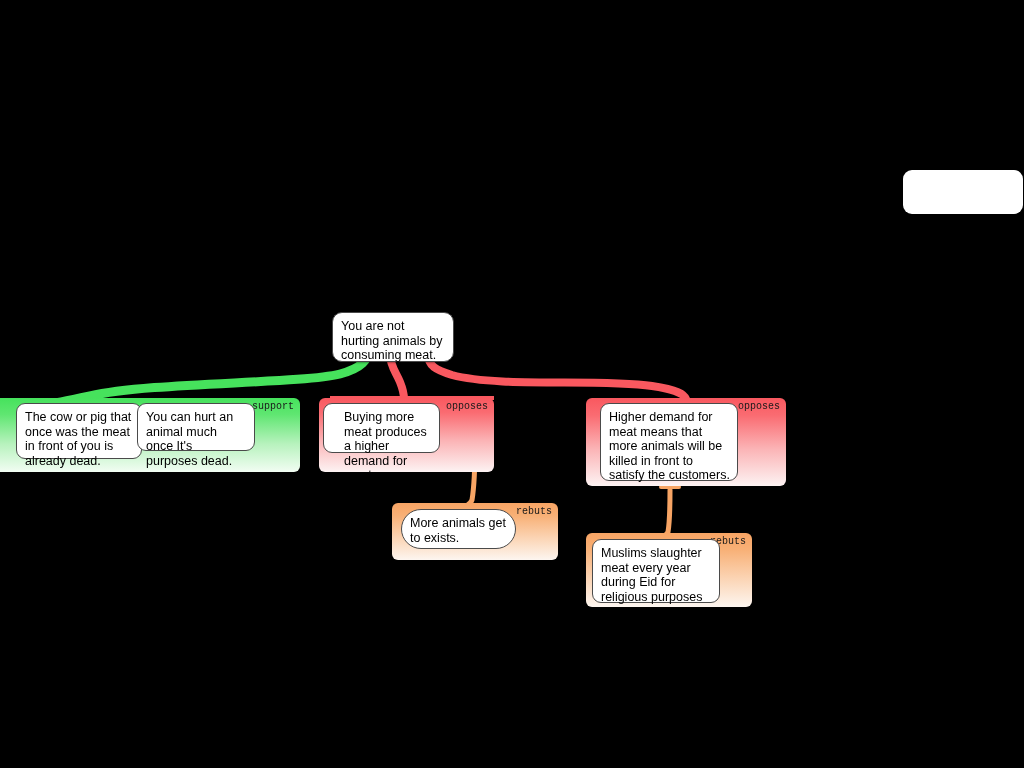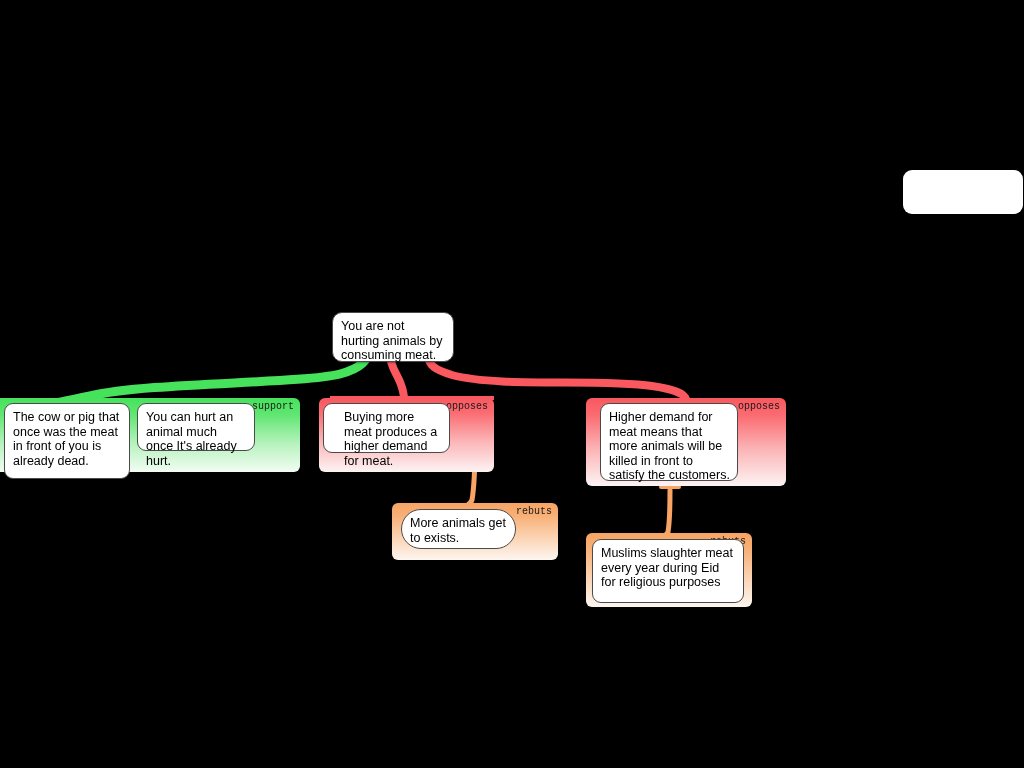--- a/index.html
+++ b/index.html
@@ -122,38 +122,38 @@
                C 666 537, 660 538, 648 538" fill="none" stroke="#f7a464" stroke-width="5" stroke-linecap="round"></path>
       <path d="M 661 487 L 679 487" fill="none" stroke="#f7a464" stroke-width="4" stroke-linecap="round"></path>
     </g>
   </svg>
 
   <div class="blank-panel" style="left:903px; top:170px; width:120px; height:44px;"></div>
 
   <div class="group support" style="left:0px; top:398px; width:300px; height:74px;">
     <span class="group-label">support</span>
   </div>
-  <div class="card" style="left:4px; top:403px; width:126px; height:76px;">The cow or pig that once was the meat in front of you is already dead.</div>
-  <div class="card" style="left:137px; top:403px; width:118px; height:48px;">You can hurt an animal much once It's already hurt.</div>
+  <div class="card" style="left:16px; top:403px; width:126px; height:56px;">The cow or pig that once was the meat in front of you is already dead.</div>
+  <div class="card" style="left:137px; top:403px; width:118px; height:48px;">You can hurt an animal much once It's purposes dead.</div>
 
   <div class="group opposes" style="left:319px; top:398px; width:175px; height:74px;">
     <span class="group-label">opposes</span>
   </div>
-  <div class="card" style="left:323px; top:403px; width:127px; height:50px;padding-left:20px;">Buying more meat produces a higher demand for meat.</div>
+  <div class="card" style="left:323px; top:403px; width:117px; height:50px;padding-left:20px;">Buying more meat produces a higher demand for meat.</div>
 
   <div class="group opposes" style="left:586px; top:398px; width:200px; height:88px;">
     <span class="group-label">opposes</span>
   </div>
   <div class="card" style="left:600px; top:403px; width:138px; height:78px;">Higher demand for meat means that more animals will be killed in front to satisfy the customers.</div>
 
   <div class="group rebuts" style="left:392px; top:503px; width:166px; height:57px;">
     <span class="group-label">rebuts</span>
   </div>
   <div class="card" style="left:401px; top:509px; width:115px; height:40px;border-radius:20px;">More animals get to exists.</div>
 
   <div class="group rebuts" style="left:586px; top:533px; width:166px; height:74px;">
     <span class="group-label">rebuts</span>
   </div>
-  <div class="card" style="left:592px; top:539px; width:152px; height:64px;">Muslims slaughter meat every year during Eid for religious purposes</div>
+  <div class="card" style="left:592px; top:539px; width:128px; height:64px;">Muslims slaughter meat every year during Eid for religious purposes</div>
 
   <div class="card root" style="left:332px; top:296px; width:122px; height:50px;">You are not hurting animals by consuming meat.</div>
 
 </div>
 
 </body></html>

